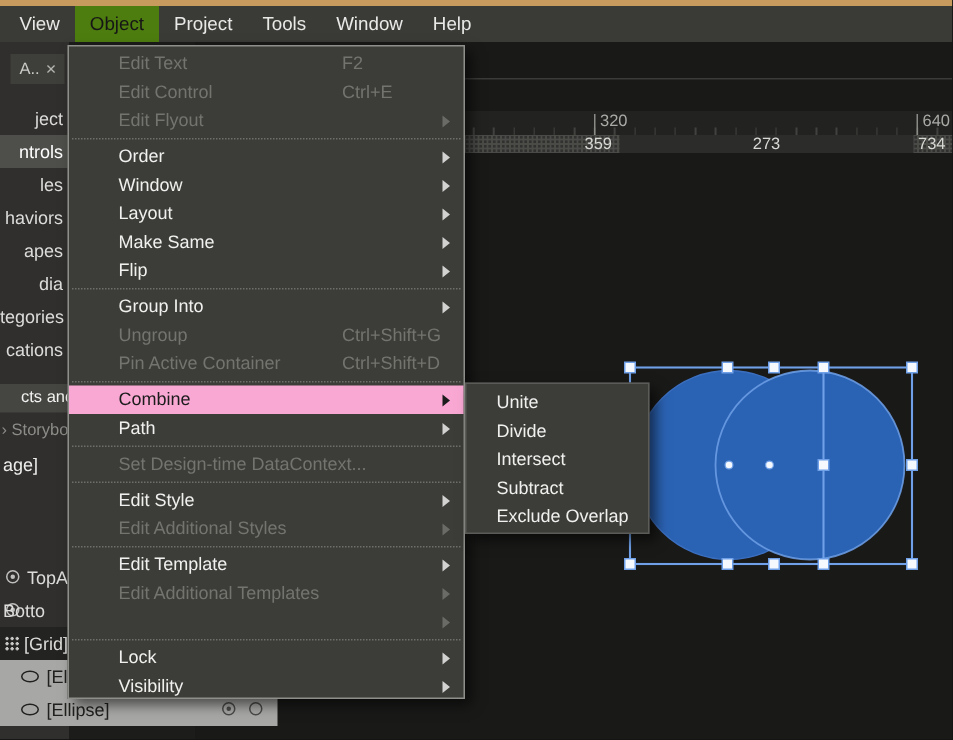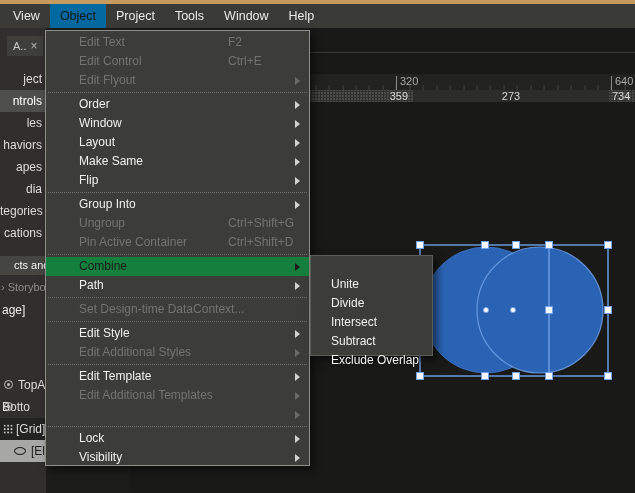--- a/index.html
+++ b/index.html
@@ -8,21 +8,21 @@
        -webkit-font-smoothing:antialiased;color:#E8E8E6;}
   .abs{position:absolute;}
   .tex{background-image:radial-gradient(rgba(0,0,0,.45) 1px, rgba(0,0,0,0) 1.3px);background-size:4px 4px;}
 
   
   #stripe{left:0;top:0;width:635px;height:4px;background:var(--accent,#C79A5E);}
 
   
   #menubar{left:0;top:4px;width:635px;height:24px;background:#3A3A37;display:flex;align-items:stretch;padding-left:3px;box-sizing:border-box;}
   .mb-item{line-height:24px;padding:0 10px;font-size:12.5px;color:#E9E9E7;cursor:default;}
-  .mb-item.open{background:#0369a1;color:#161616;}
+  .mb-item.open{background:#4d7c0f;color:#161616;}
 
   
   #design{left:130px;top:28px;width:505px;height:465px;background:#191918;}
   #tabline{left:130px;top:52px;width:505px;height:1px;background:#3B3B38;}
 
   
   #ruler{left:130px;top:74px;width:505px;height:16px;background:#222220;}
   #ruler .minors{position:absolute;left:0;bottom:0;width:505px;height:5px;
      background-image:repeating-linear-gradient(90deg,#56565399 0 1px,transparent 1px 13.44px);
      background-position:10.6px 0;}
@@ -66,32 +66,32 @@
   .o-trail{position:absolute;top:6px;left:148px;display:flex;gap:9px;}
   .ic-dotcircle{position:relative;width:9px;height:9px;border:1px solid #4A4A48;border-radius:50%;box-sizing:border-box;}
   .ic-dotcircle::after{content:"";position:absolute;left:2px;top:2px;width:3px;height:3px;border-radius:50%;background:#4A4A48;}
   .ic-circle{width:9px;height:9px;border:1px solid #4A4A48;border-radius:50%;box-sizing:border-box;}
 
   
   #objmenu{left:45px;top:30px;width:265px;height:436px;background:#3C3C39;border:1px solid #8E8E8B;
      box-sizing:border-box;padding-top:2px;box-shadow:4px 4px 8px rgba(0,0,0,.55);z-index:5;}
   .m-row{position:relative;height:19px;line-height:19px;font-size:12px;color:#F0F0EE;cursor:default;}
   .m-row.disabled{color:#74746F;}
-  .m-row.highlight{background:#15803d;color:#1C1C1C;}
+  .m-row.highlight{background:#f9a8d4;color:#1C1C1C;}
   .m-label{position:absolute;left:33px;top:0;white-space:nowrap;}
   .m-short{position:absolute;left:182px;top:0;white-space:nowrap;}
   .m-arrow{position:absolute;right:9px;top:50%;margin-top:-4px;width:0;height:0;
      border-left:5px solid #D2D2D0;border-top:4px solid transparent;border-bottom:4px solid transparent;}
   .m-row.disabled .m-arrow{border-left-color:#6A6A67;}
   .m-row.highlight .m-arrow{border-left-color:#1C1C1C;}
   .menu-sep{height:0;border-top:1px dotted #6E6E6B;margin:2px 2px;}
 
   
   #submenu{left:310px;top:255px;width:123px;height:101px;background:#3C3C39;border:1px solid #5B5B58;
-     box-sizing:border-box;padding-top:19px;box-shadow:4px 4px 8px rgba(0,0,0,.55);z-index:6;}
+     box-sizing:border-box;padding-top:3px;box-shadow:4px 4px 8px rgba(0,0,0,.55);z-index:6;}
   .s-row{height:19px;line-height:19px;font-size:12px;color:#F0F0EE;padding-left:20px;cursor:default;}
 </style>
 </head>
 <body>
 
 <div id="app" style="--accent: #C79A5E; --shape: #2B63B4; --shape-edge: #3B6FC0; --sel: #6FA0E8; --handle: #F5F8FD;">
 
   <div id="stripe" class="abs"></div>
 
   <div id="menubar" class="abs">
@@ -178,20 +178,28 @@
         <span class="o-label" style="left: 2px;">Botto</span>
       </div>
       <div class="o-row grid-row">
         <span class="o-ic ic-grid" style="left: 3px;"></span>
         <span class="o-label" style="left: 16px;">[Grid]</span>
       </div>
       <div class="o-row sel">
         <span class="o-ic ic-ellipse" style="left: 14px;"></span>
         <span class="o-label" style="left: 31px;">[El</span>
       </div>
+      <div class="o-row sel">
+        <span class="o-ic ic-ellipse" style="left: 14px;"></span>
+        <span class="o-label" style="left: 31px;">[Ellipse]</span>
+        <span class="o-trail">
+          <span class="ic-dotcircle"></span>
+          <span class="ic-circle"></span>
+        </span>
+      </div>
     </div>
 
   <div id="objmenu" class="abs">
       <div class="m-row disabled">
         <span class="m-label">Edit Text</span>
         <span class="m-short">F2</span>
       </div>
       <div class="m-row disabled">
         <span class="m-label">Edit Control</span>
         <span class="m-short">Ctrl+E</span>

